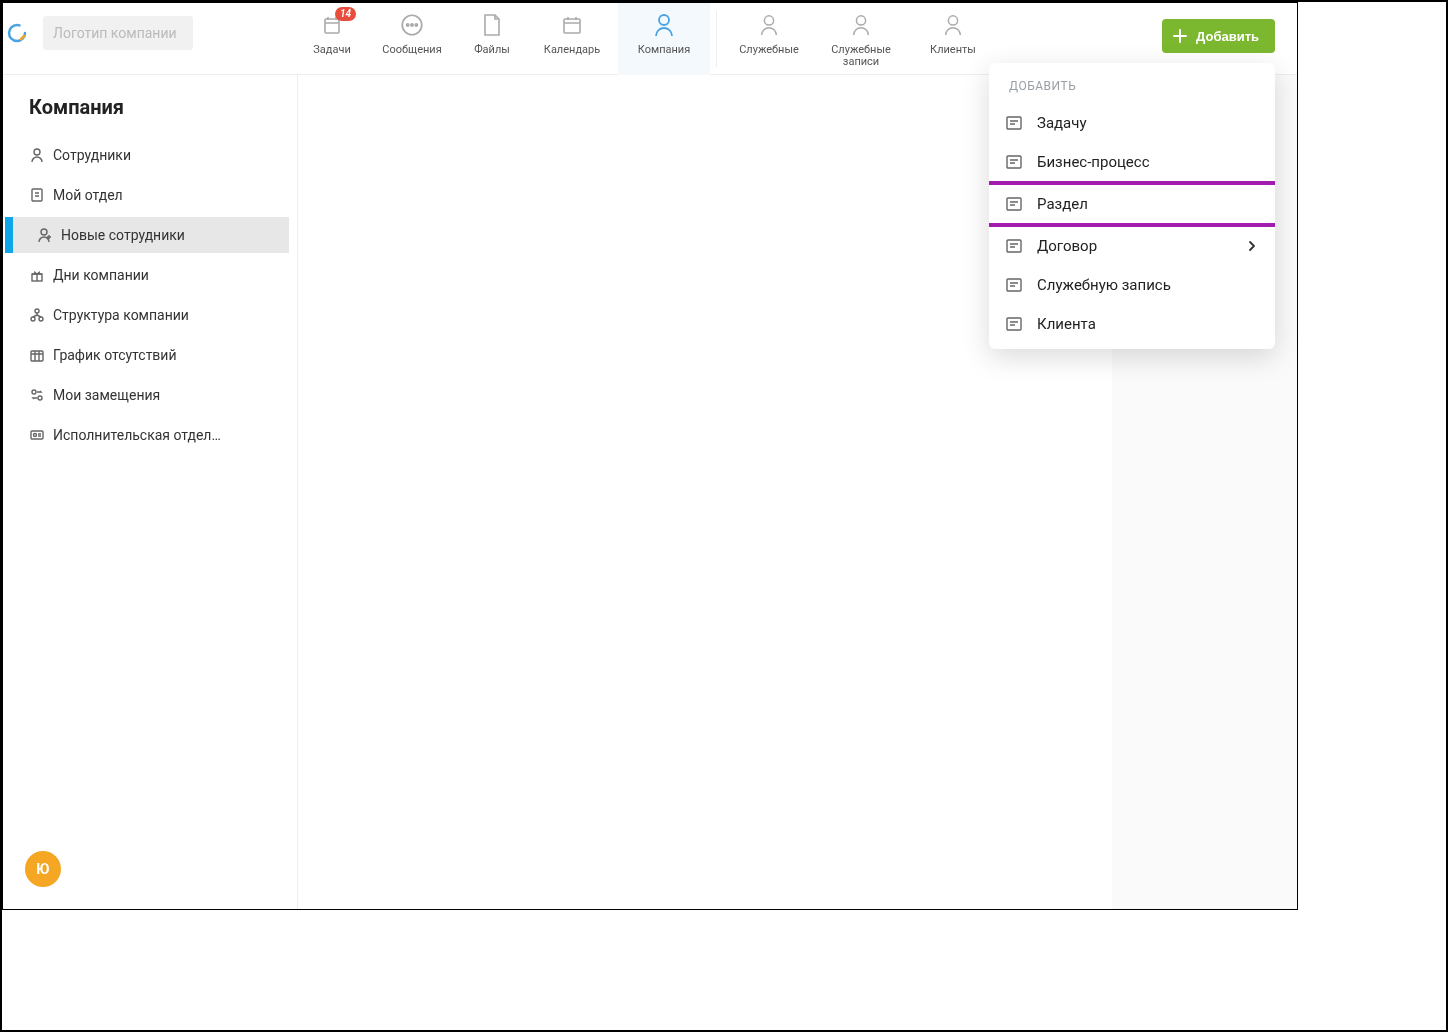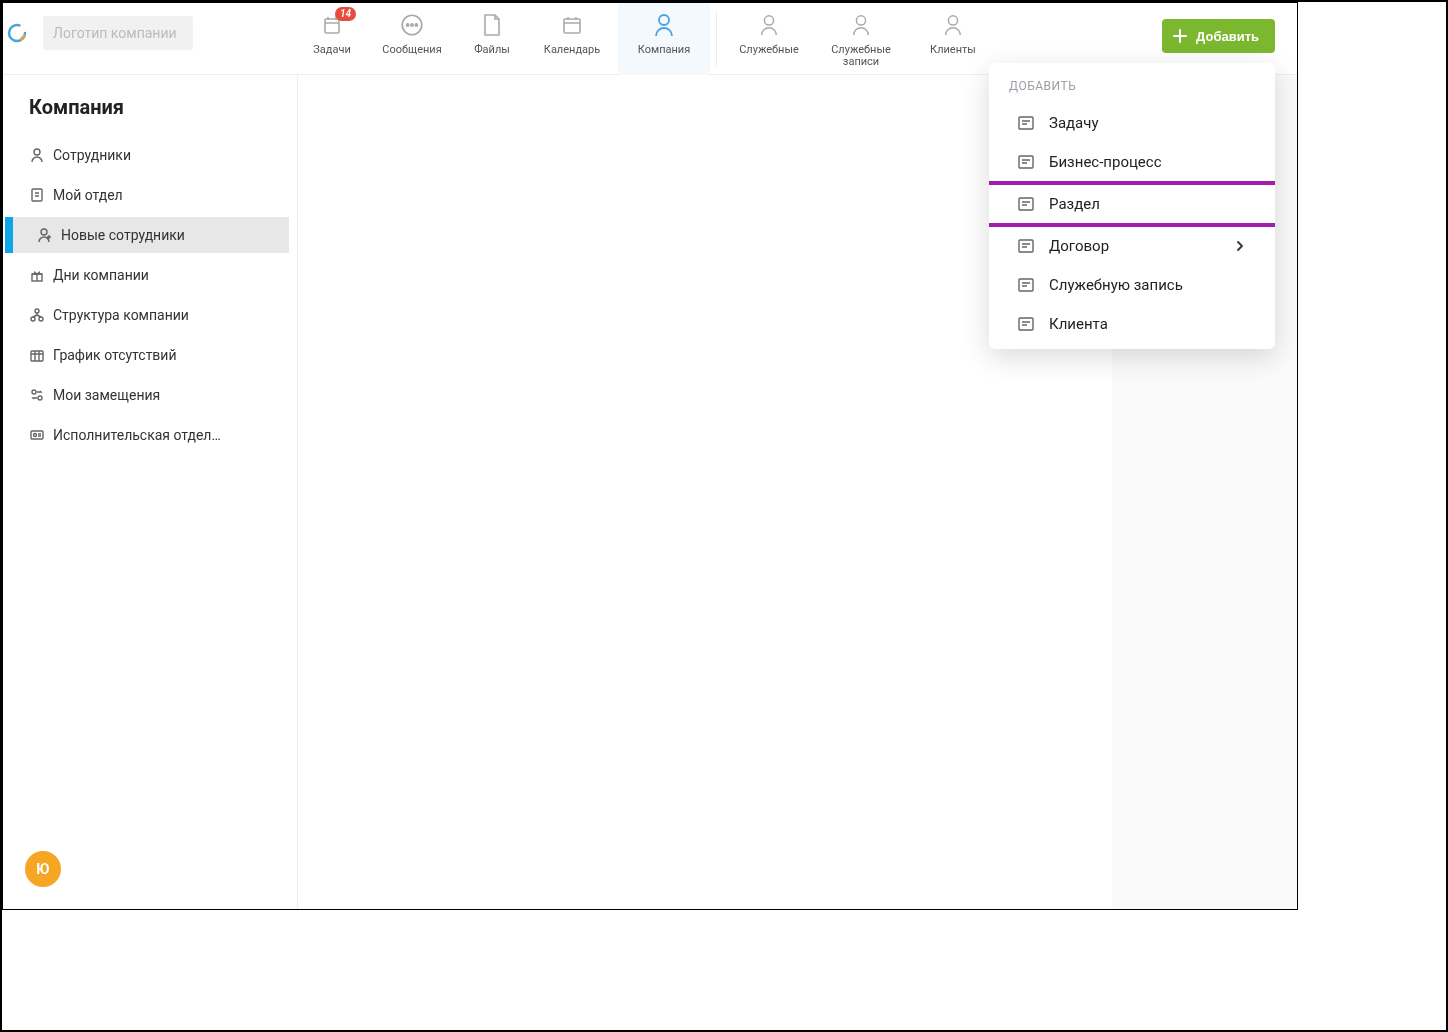--- a/index.html
+++ b/index.html
@@ -187,21 +187,21 @@
 }
 .dropdown .dd-header {
   font-size: 12px;
   letter-spacing: 0.5px;
   color: #9aa0a6;
   padding: 2px 20px 10px;
 }
 .dd-item {
   display: flex;
   align-items: center;
-  padding: 10px 28px;
+  padding: 10px 16px;
   cursor: pointer;
   font-size: 15px;
   color: #222;
   border-top: 1px solid transparent;
 }
 .dd-item.sep-above { border-top: 4px solid #a21caf; }
 .dd-item .dd-icon {
   width: 20px;
   display: flex;
   margin-right: 12px;

